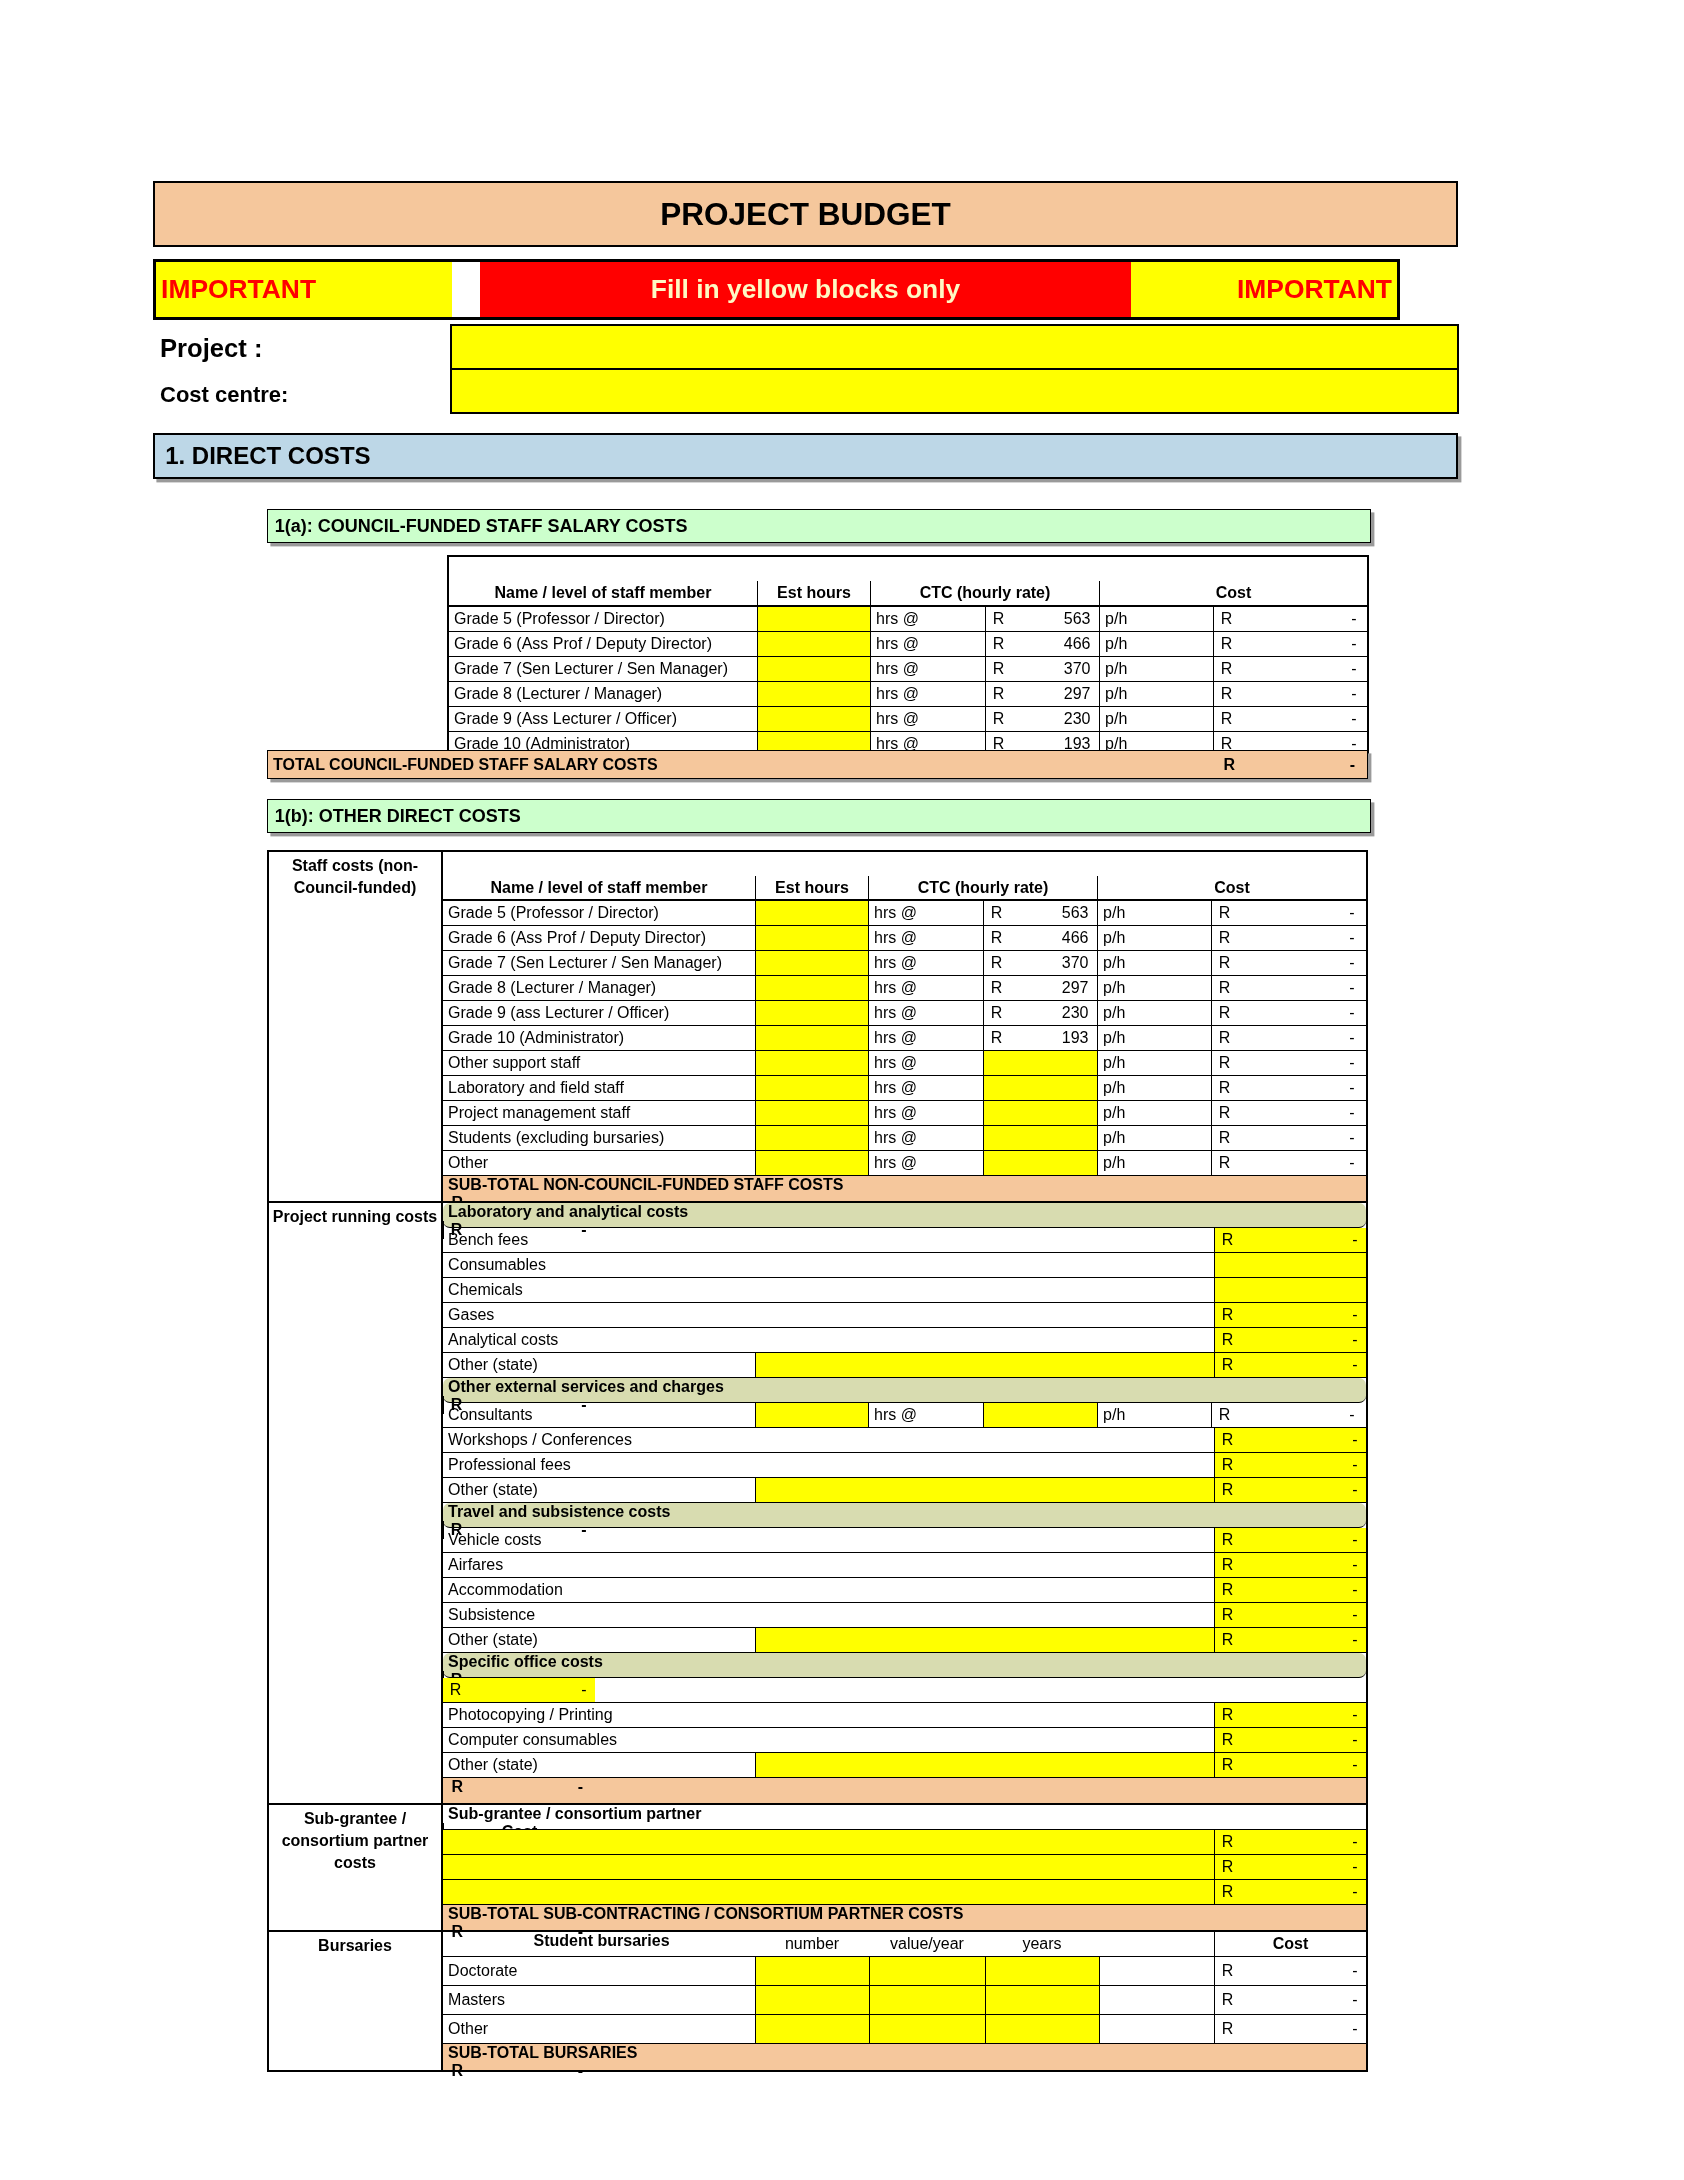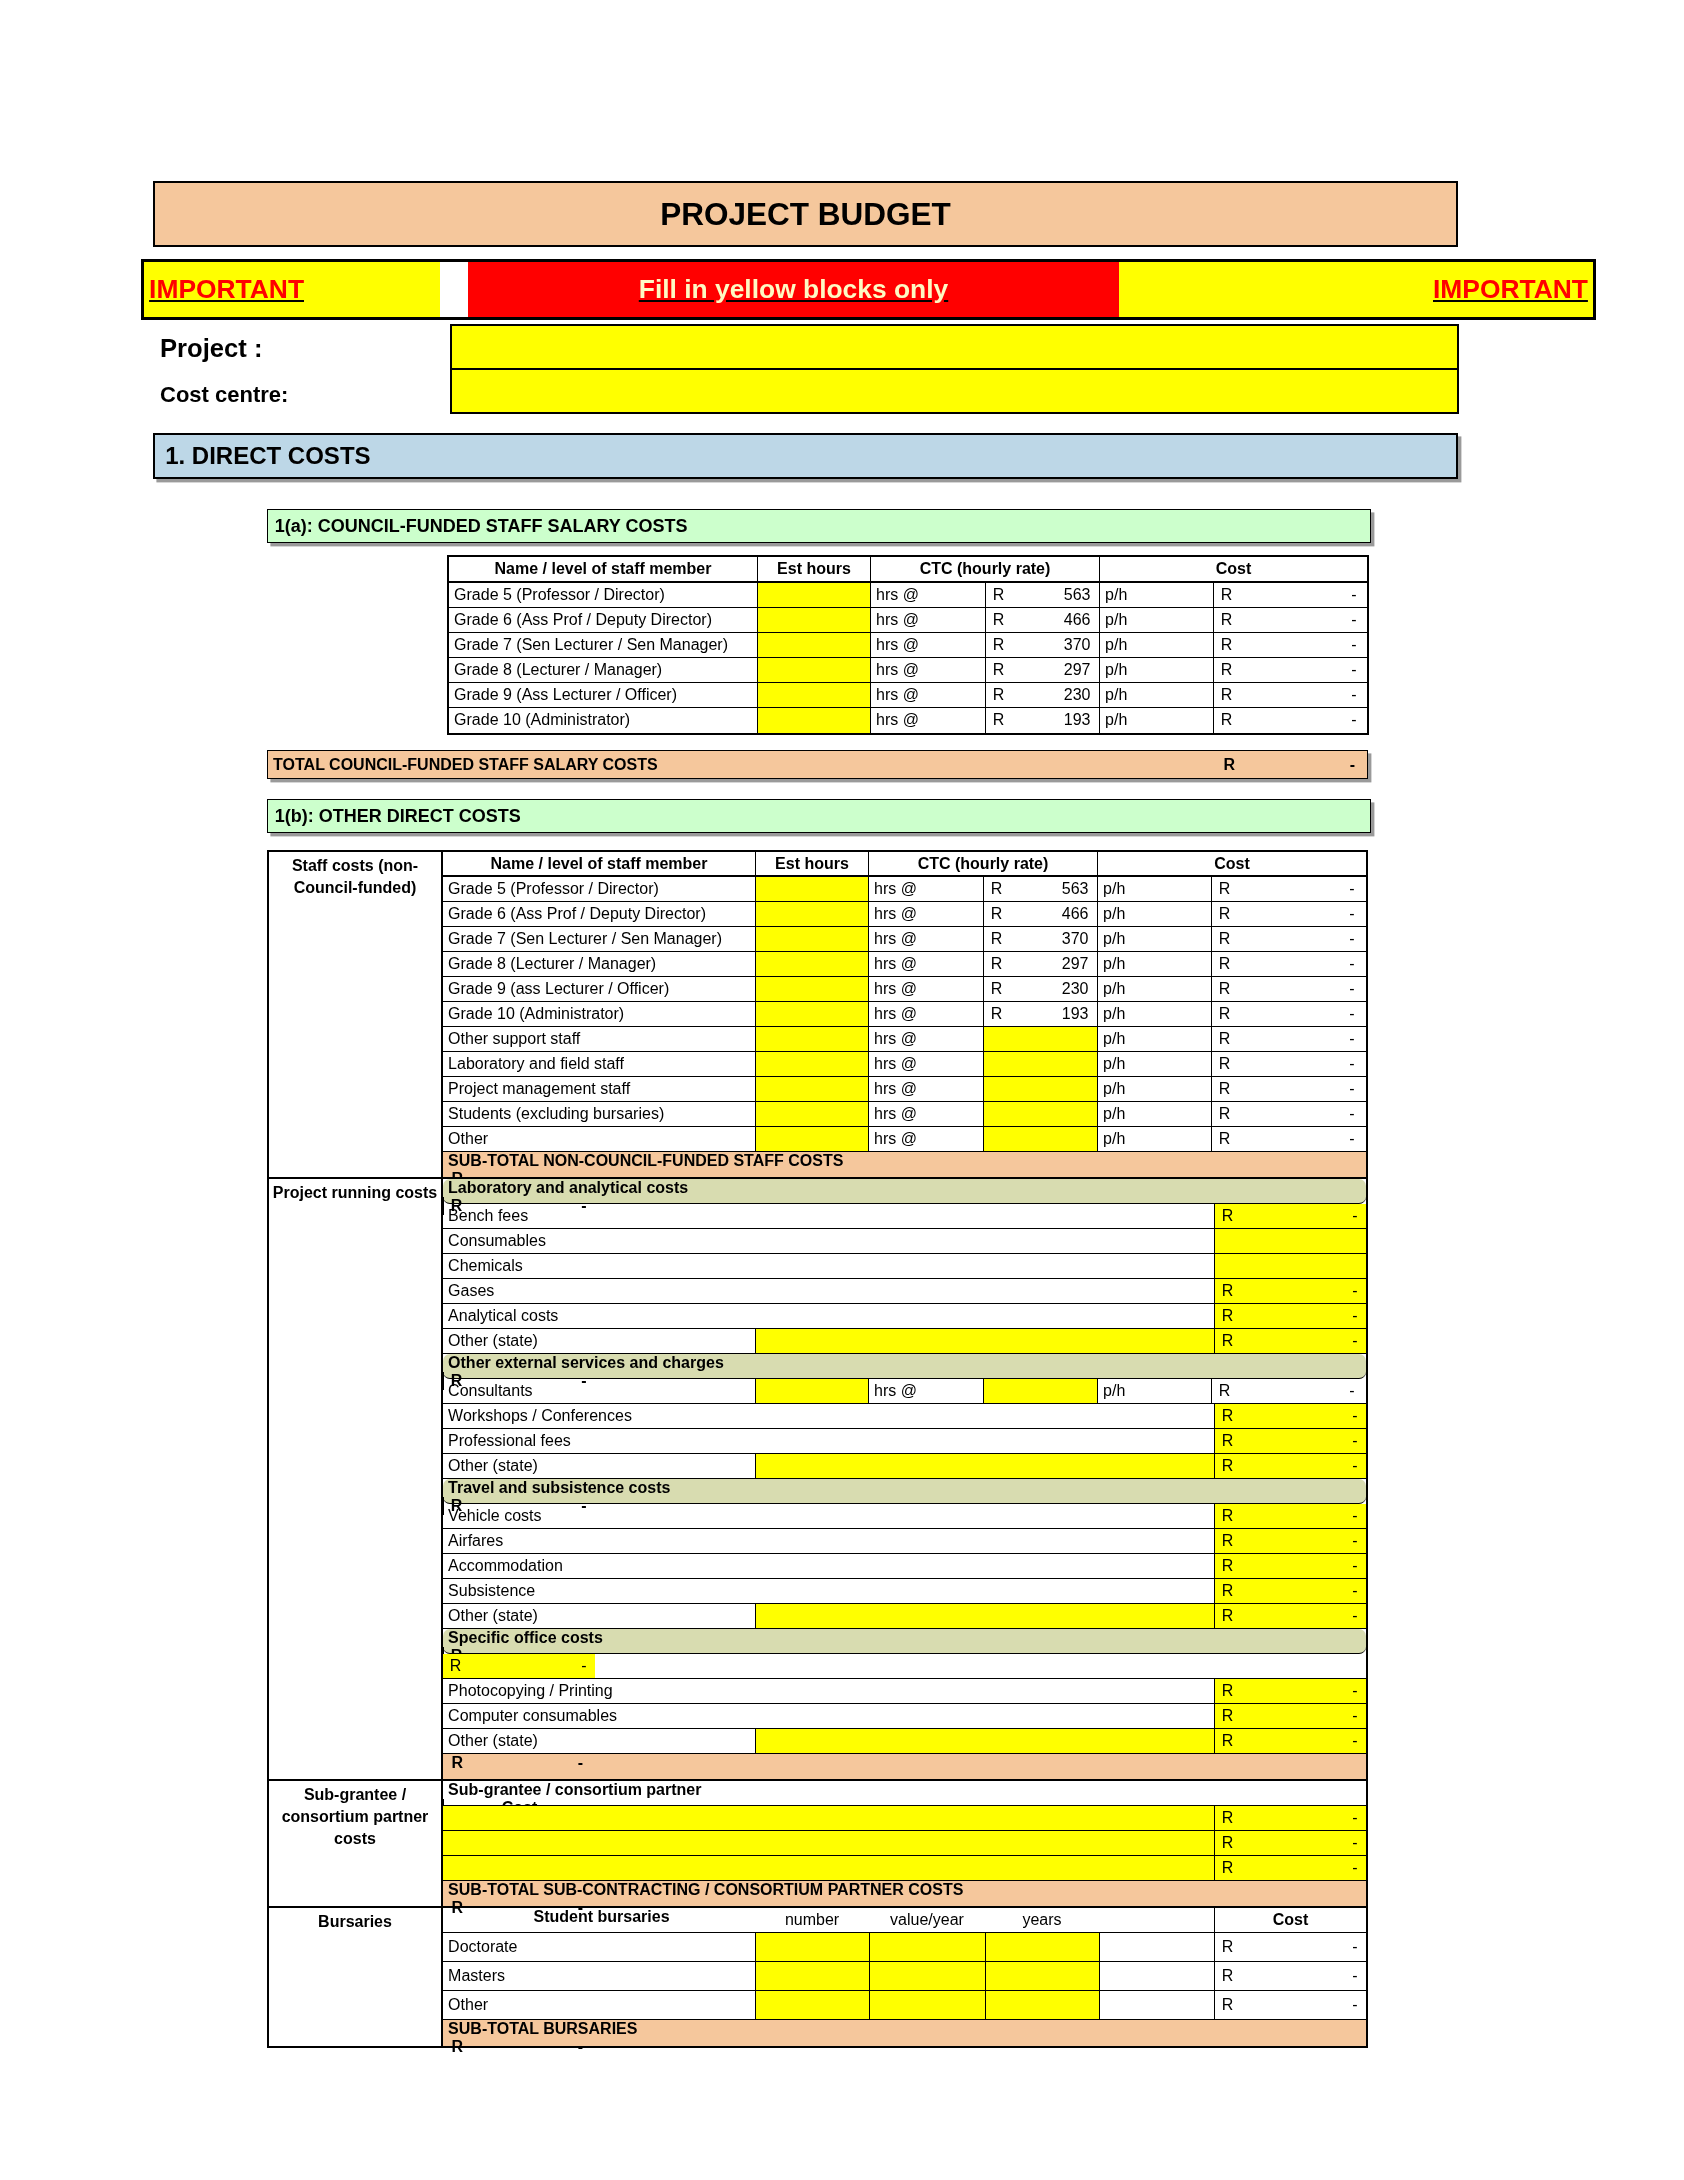--- a/index.html
+++ b/index.html
@@ -3,22 +3,22 @@
 <meta charset="utf-8">
 <style>
   html,body{margin:0;padding:0;background:#fff;}
   #page{position:relative;width:1685px;height:2181px;background:#ffffff;
         font-family:"Liberation Sans","DejaVu Sans",sans-serif;color:#000;font-size:16px;}
   .abs{position:absolute;}
 
   
   #title-bar{left:153px;top:181px;width:1305px;height:66px;background:#F5C79C;border:2.6px solid #000;
              display:flex;align-items:center;justify-content:center;font-size:31.5px;font-weight:bold;box-sizing:border-box;}
-  #imp-bar{left:141px;top:259px;width:1455px;height:61px;border:3.4px solid #000;display:flex;
-           font-size:26.4px;font-weight:bold;box-sizing:border-box;text-decoration:underline;}
+  #imp-bar{left:153px;top:259px;width:1247px;height:61px;border:3.4px solid #000;display:flex;
+           font-size:26.4px;font-weight:bold;box-sizing:border-box;}
   .imp-seg{display:flex;align-items:center;box-sizing:border-box;height:100%;}
   #imp-left{width:296px;background:#FFFF00;color:#FF0000;padding-left:5.1px;}
   #imp-center{width:651px;background:#FF0000;color:#fef9c3;justify-content:center;margin-left:28px;}
   #imp-right{flex:1;background:#FFFF00;color:#FF0000;justify-content:flex-end;padding-right:5.1px;}
 
   #lbl-project{left:160px;top:334px;font-size:25.6px;font-weight:bold;}
   #lbl-costcentre{left:160px;top:382px;font-size:22px;font-weight:bold;}
   #meta-box{left:450px;top:324px;width:1009px;border:2.6px solid #000;box-sizing:border-box;}
   .meta-input{height:42px;background:#FFFF00;}
   .meta-input + .meta-input{border-top:2.6px solid #000;}
@@ -39,21 +39,21 @@
   .rc{justify-content:space-between;padding:0 8.5px 0 6.8px;}
   .yellow{background:#FFFF00;}
   .olive{background:#D8DCB0;border-radius:7px;}
   .peach{background:#F5C79C;}
   .bold{font-weight:bold;flex-direction:column;}
   .nowrap{white-space:nowrap;overflow:visible;position:relative;z-index:2;}
   .ctr{justify-content:center;}
 
   
   #s1a-table{left:447px;top:555px;width:922px;border:2.6px solid #000;box-sizing:border-box;background:#fff;}
-  .thead{display:flex;height:25.6px;border-bottom:2.6px solid #000;font-weight:bold;box-sizing:border-box;}
+  .thead{display:flex;height:25.6px;border-bottom:2.6px solid #000;font-weight:bold;box-sizing:border-box;margin-top:24px;}
   .th{display:flex;align-items:center;justify-content:center;border-left:1.7px solid #000;box-sizing:border-box;}
   .th:first-child{border-left:none;}
   #s1a-table .w-name,.content .w-name{width:308px;}
   .w-est{width:113px;}
   .w-ctc{width:229px;}
   .w-cost2{flex:1;}
   .cn{width:308px;padding-left:5.1px;}
   .ce{width:113px;}
   .ch{width:115px;padding-left:5.1px;}
   .cr{width:114px;}

